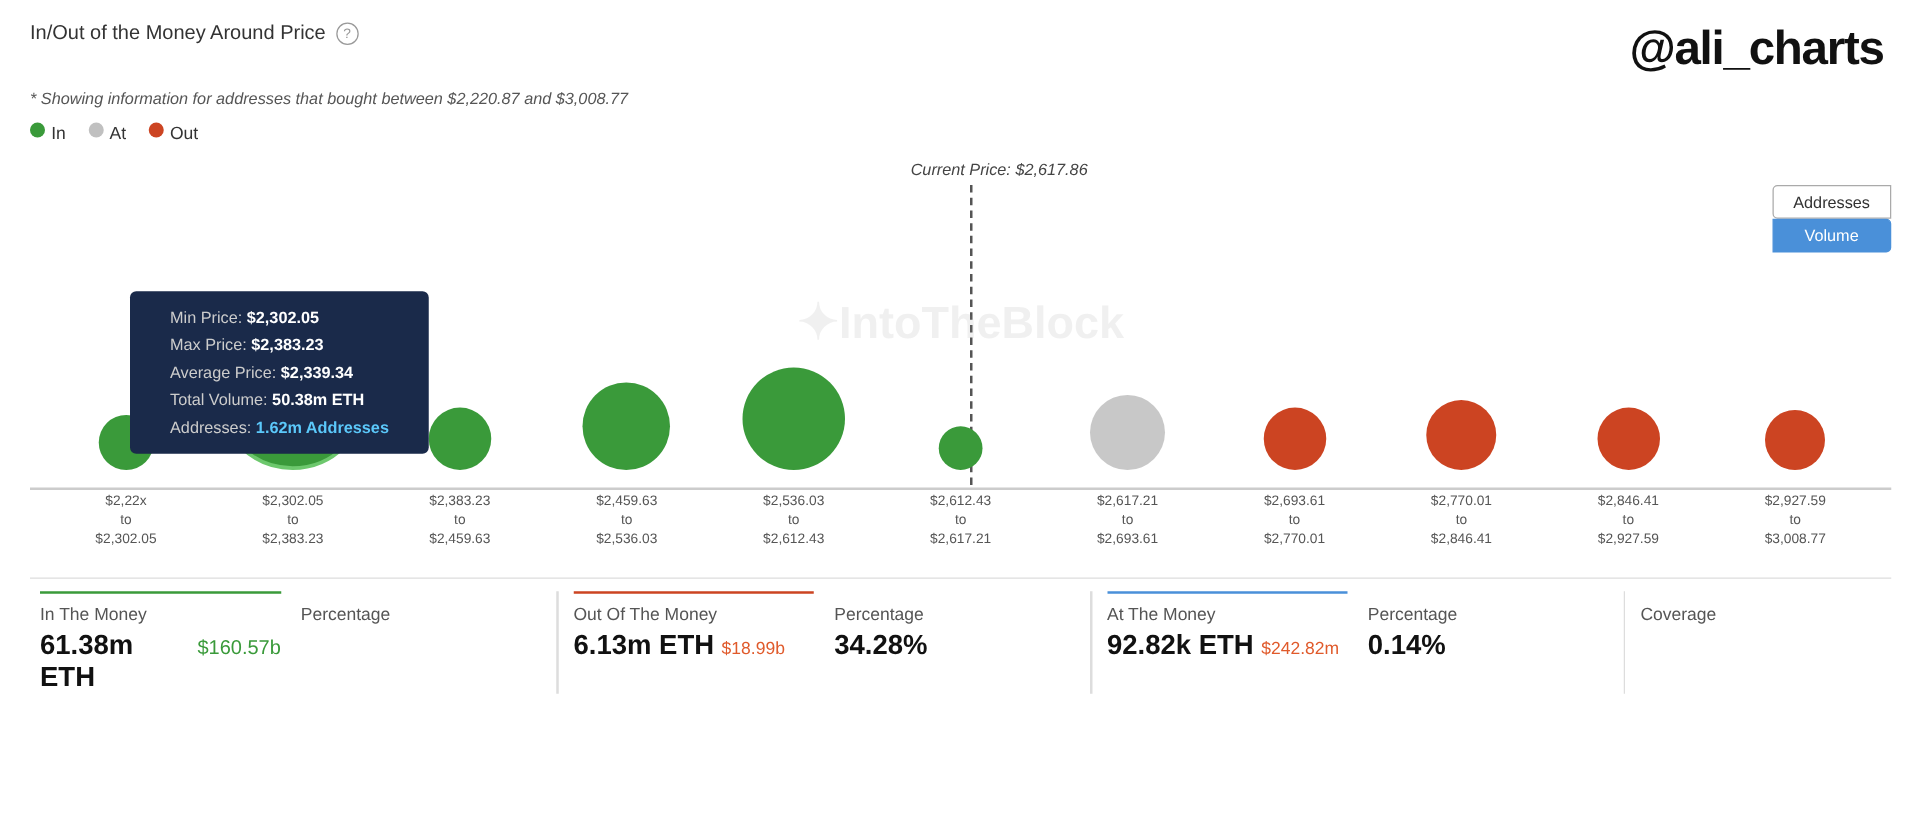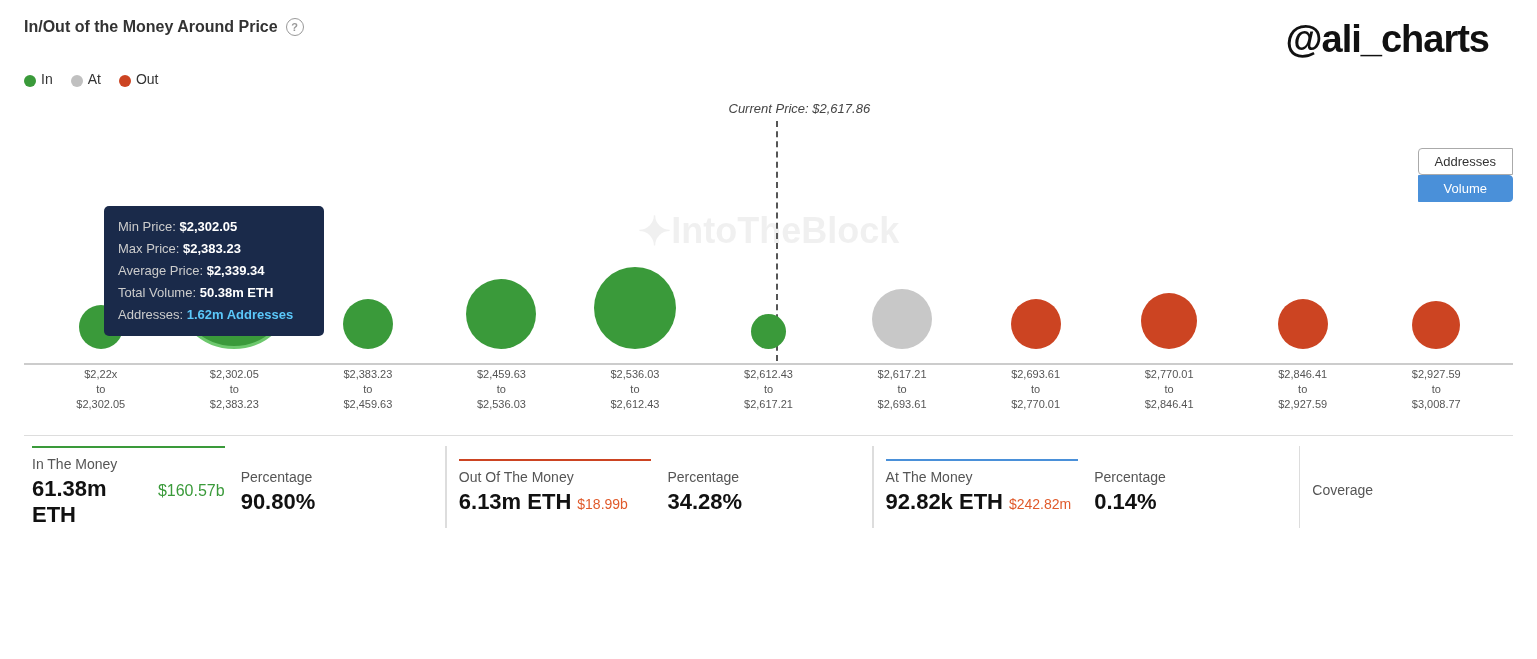--- a/index.html
+++ b/index.html
@@ -17,60 +17,60 @@
     }
     .header-row {
       display: flex;
       justify-content: space-between;
       align-items: flex-start;
       margin-bottom: 10px;
     }
     .chart-title {
       font-size: 16px;
       color: #333;
-      font-weight: 700;
+      font-weight: 400;
       display: flex;
       align-items: flex-start;
       gap: 8px;
     }
     .help-icon {
       width: 18px; height: 18px;
       border-radius: 50%;
       border: 1.5px solid #999;
       color: #999;
       font-size: 11px;
       display: inline-flex;
       align-items: center;
       justify-content: center;
       cursor: pointer;
     }
     .brand-handle {
       font-size: 38px;
       font-weight: 900;
       color: #111;
       letter-spacing: -1px;
-      margin-right: 24px;
+      margin-right: 6px;
     }
     .subtitle {
       font-size: 13px;
       color: #555;
       font-style: italic;
       margin-bottom: 12px;
     }
     .legend-row {
       display: flex;
       align-items: center;
       gap: 18px;
       margin-bottom: 14px;
       font-size: 14px;
       color: #333;
     }
     .legend-item {
       display: flex;
-      align-items: flex-end;
+      align-items: flex-start;
       gap: 5px;
     }
     .dot {
       width: 12px; height: 12px;
       border-radius: 50%;
       display: inline-block;
     }
     .dot-green { background: #3a9a3a; }
     .dot-gray { background: #c0c0c0; }
     .dot-orange { background: #cc4422; }
@@ -168,21 +168,21 @@
     .bubble-gray { background: #c8c8c8; }
     .bubble-orange { background: #cc4422; }
 
     
     .tooltip-box {
       position: absolute;
       left: 80px;
       top: 105px;
       background: #1a2a4a;
       color: #fff;
-      padding: 10px 14px;
+      padding: 10px 32px;
       border-radius: 5px;
       font-size: 13px;
       line-height: 1.7;
       z-index: 10;
       pointer-events: none;
       min-width: 220px;
     }
     .tooltip-box .tt-label { color: #ccc; }
     .tooltip-box .tt-val { font-weight: 700; color: #fff; }
     .tt-addresses { color: #5bc8fa; font-weight: 700; }
@@ -204,21 +204,21 @@
     .baseline {
       width: 100%;
       height: 1.5px;
       background: #ccc;
       margin-top: 2px;
     }
 
     
     .stats-row {
       display: flex;
-      align-items: center;
+      align-items: flex-start;
       gap: 0;
       margin-top: 22px;
       padding-top: 10px;
       border-top: 1px solid #ddd;
     }
     .stat-block {
       flex: 1;
       padding: 0 8px;
     }
     .stat-label {
@@ -282,20 +282,21 @@
 <div class="container">
 
   <div class="header-row">
     <div class="chart-title">
       <span>In/Out of the Money Around Price</span>
       <span class="help-icon">?</span>
     </div>
     <div class="brand-handle">@ali_charts</div>
   </div>
 
+  <div class="subtitle">* Showing information for addresses that bought between $2,220.87 and $3,008.77</div>
 
   <div class="legend-row">
     <div class="legend-item">
       <span class="dot dot-green"></span>
       <span>In</span>
     </div>
     <div class="legend-item">
       <span class="dot dot-gray"></span>
       <span>At</span>
     </div>
@@ -457,23 +458,20 @@
       <div class="stat-label">In The Money</div>
       <div class="stat-value">
         <span>61.38m ETH</span>
         <span class="stat-sub-green">$160.57b</span>
       </div>
     </div>
 
     <div class="stat-block">
       <div class="stat-underline-none"></div>
       <div class="stat-label">Percentage</div>
-      <div class="stat-value">
-        <span>90.80%</span>
-      </div>
     </div>
     <div class="stat-divider"></div>
 
     <div class="stat-block">
       <div class="stat-underline-orange"></div>
       <div class="stat-label">Out Of The Money</div>
       <div class="stat-value">
         <span>6.13m ETH</span>
         <span class="stat-sub">$18.99b</span>
       </div>

